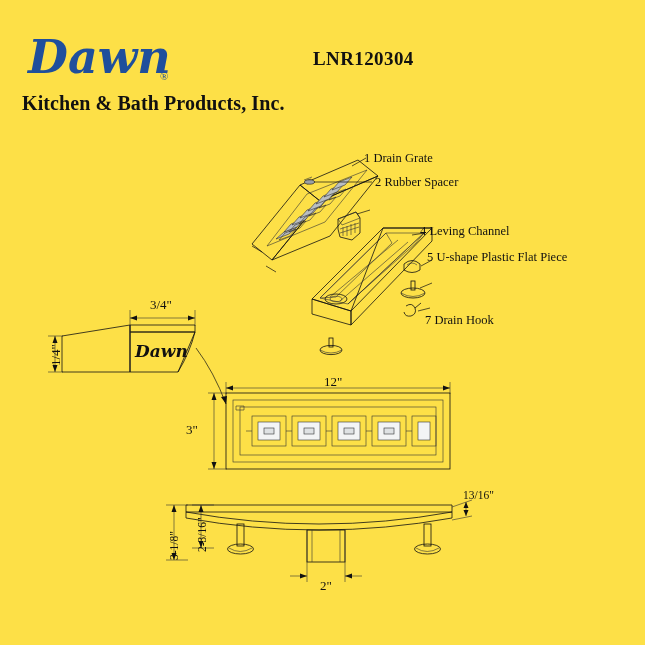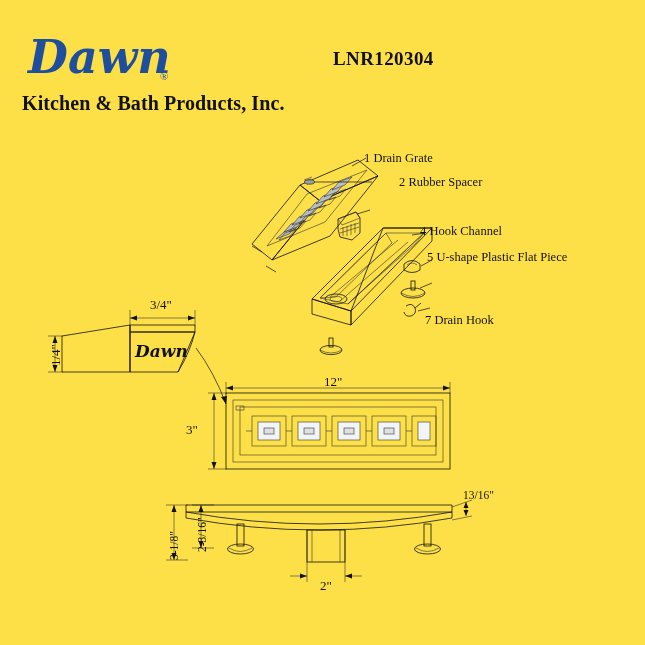--- a/index.html
+++ b/index.html
@@ -47,21 +47,21 @@
     left: 22px;
     top: 92px;
     font-family: "Liberation Serif", serif;
     font-weight: 700;
     font-size: 20px;
     color: #111;
     letter-spacing: 0.1px;
   }
   .model-no {
     position: absolute;
-    left: 333px;
+    left: 313px;
     top: 48px;
     font-family: "Liberation Serif", serif;
     font-weight: 700;
     font-size: 19px;
     color: #111;
     letter-spacing: 0.4px;
   }
 
   
   .callout {
@@ -312,27 +312,27 @@
       <path class="ln-thin" d="M290,576 L307,576 M345,576 L362,576"></path>
       <polygon points="307,576 300,573.5 300,578.5" fill="#111"></polygon>
       <polygon points="345,576 352,573.5 352,578.5" fill="#111"></polygon>
     </g>
   </svg>
 
   <div class="callout" style="left:364px; top:151px;">
     <span class="num">1</span>
     <span>Drain Grate</span>
   </div>
-  <div class="callout" style="left:375px; top:175px;margin-left:24px;">
+  <div class="callout" style="left:375px; top:175px;">
     <span class="num">2</span>
     <span>Rubber Spacer</span>
   </div>
   <div class="callout" style="left:420px; top:224px;">
     <span class="num">4</span>
-    <span>Hook Channel</span>
+    <span>Leving Channel</span>
   </div>
   <div class="callout" style="left:427px; top:250px;">
     <span class="num">5</span>
     <span>U-shape Plastic Flat Piece</span>
   </div>
   <div class="callout" style="left:425px; top:301px;margin-top:12px;">
     <span class="num">7</span>
     <span>Drain Hook</span>
   </div>
 

